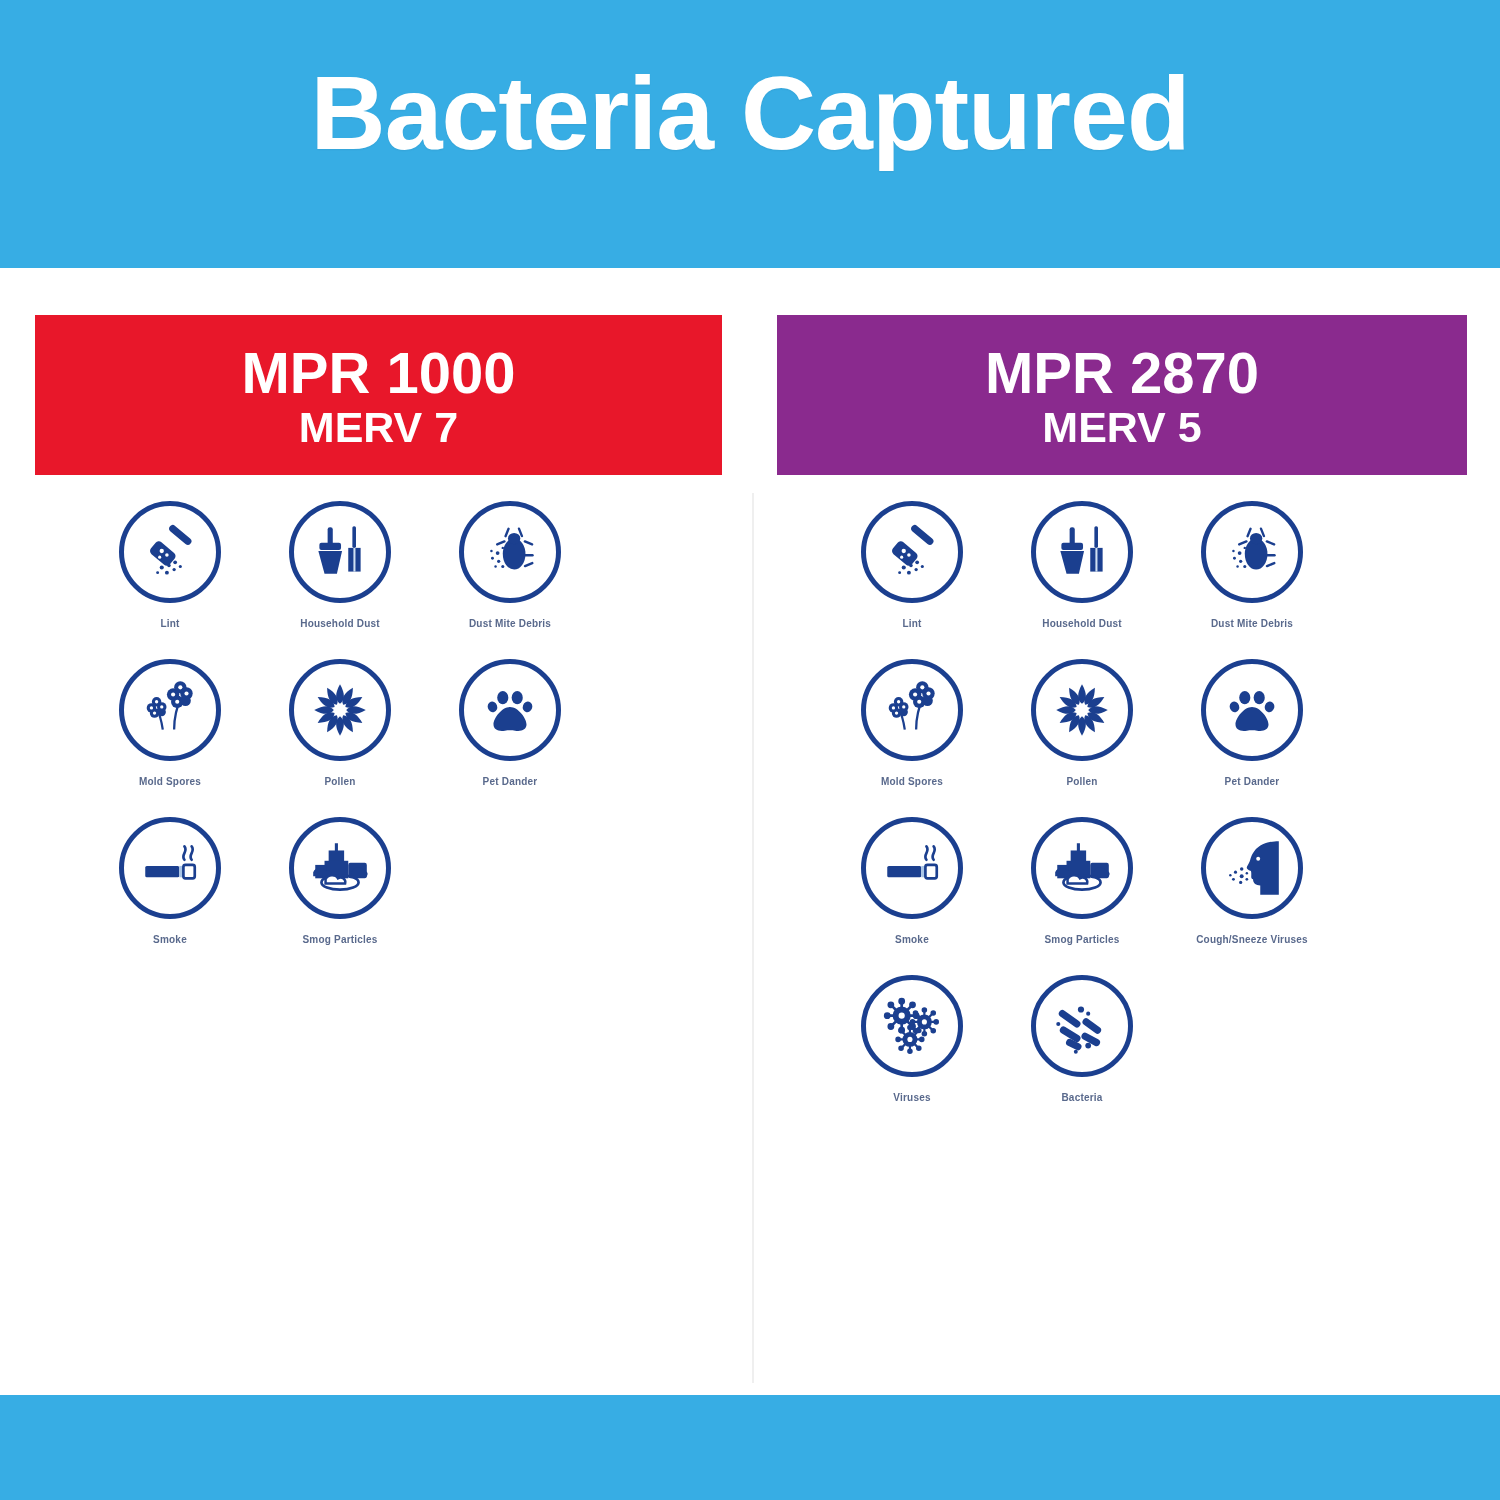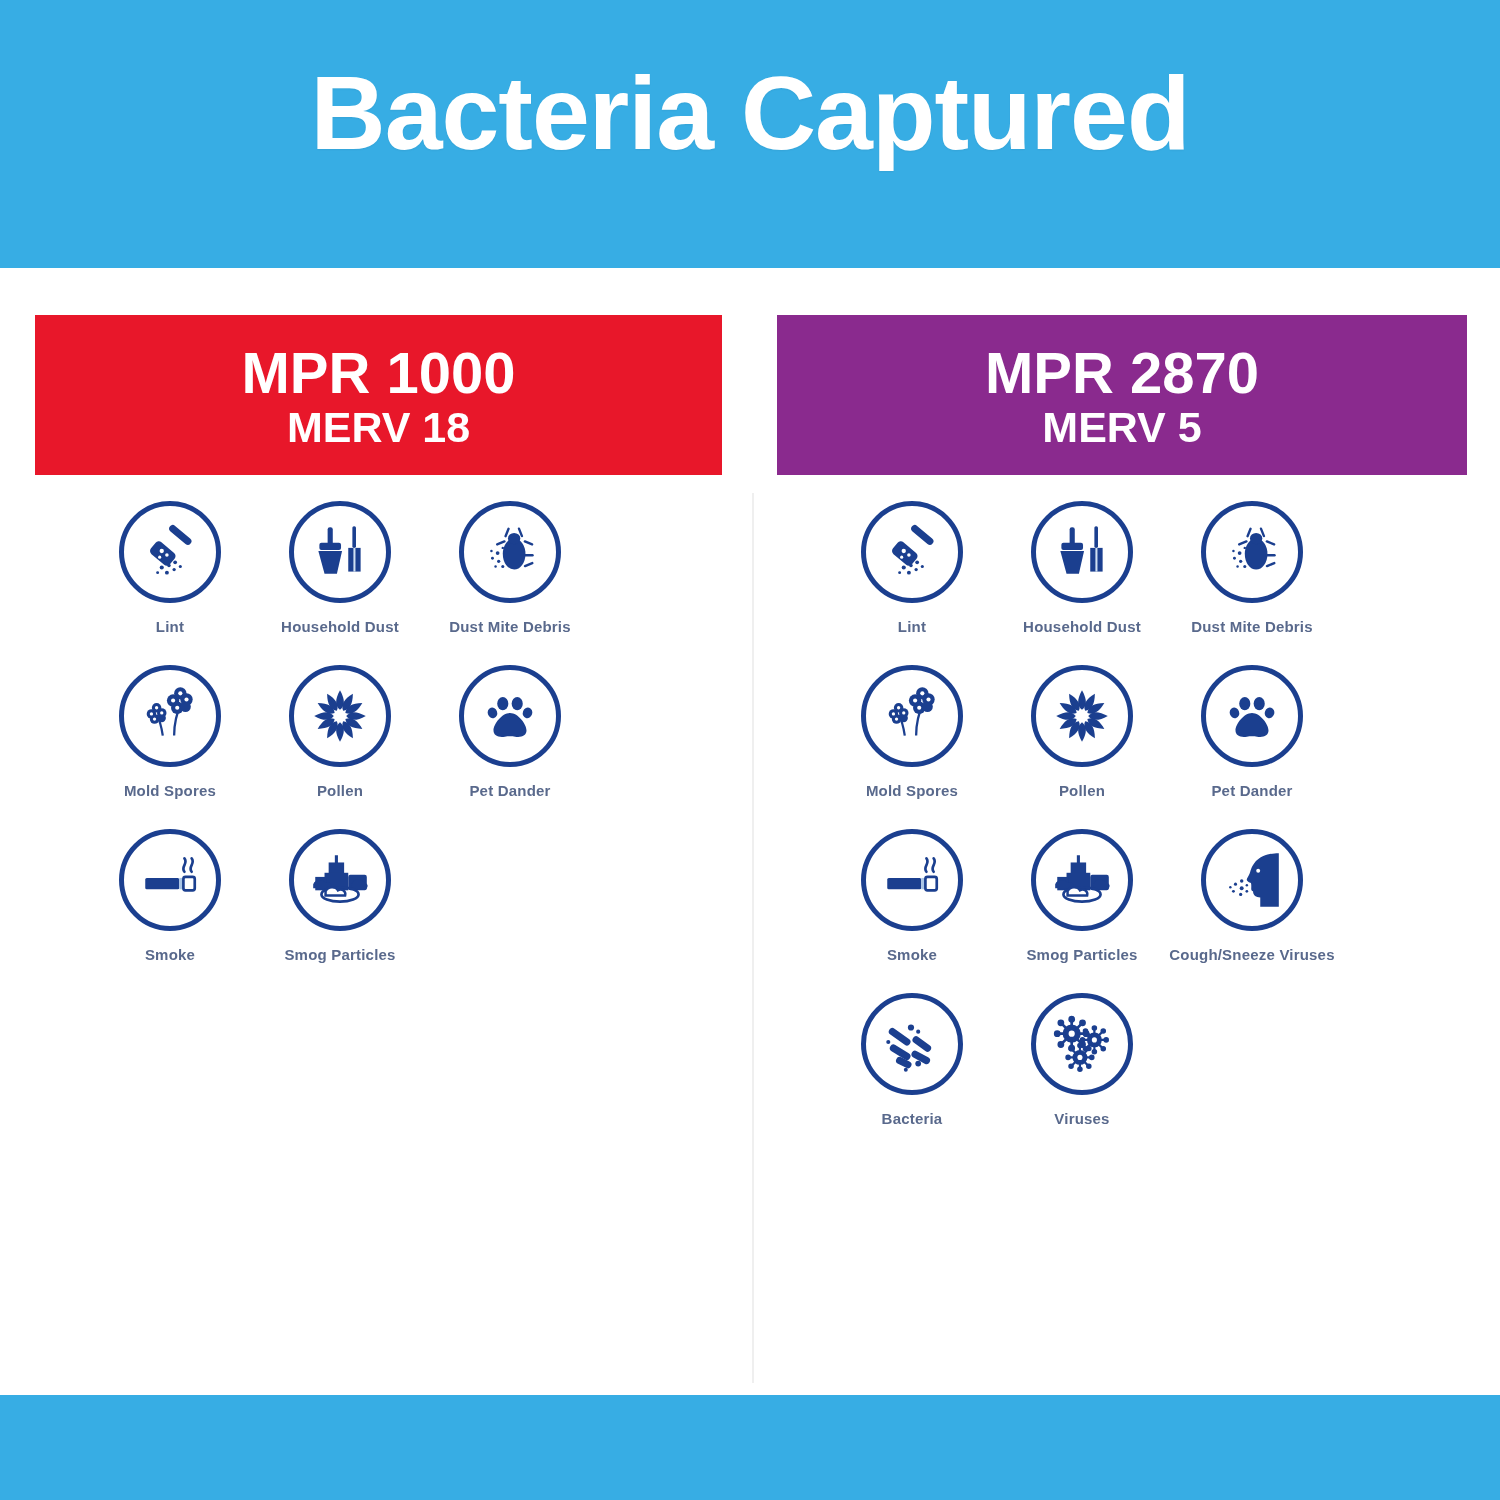--- a/index.html
+++ b/index.html
@@ -94,42 +94,42 @@
     width:102px;height:102px;
     border-radius:50%;
     border:5px solid #1b3f8f;
     box-sizing:border-box;
     display:flex;align-items:center;justify-content:center;
     background:#ffffff;
   }
   .ring svg{display:block;}
   .cell-label{
     margin-top:15px;
-    font-size:15px;
+    font-size:10px;
     font-weight:bold;
     color:#59698c;
     letter-spacing:.2px;
     text-align:center;
     white-space:nowrap;
   }
 </style>
 </head>
 <body>
 
 <div class="band" id="topBand"></div>
 <div id="pageTitle">Bacteria Captured</div>
 
 <div id="content">
 
   <div class="divider"></div>
 
   <div class="column" id="colLeft">
     <div class="col-header" id="headerLeft">
       <div class="mpr">MPR 1000</div>
-      <div class="merv">MERV 18</div>
+      <div class="merv">MERV 7</div>
     </div>
     <div class="grid" id="gridLeft">
         <div class="cell">
           <div class="ring">
     <svg width="66" height="66" viewBox="0 0 64 64">
       <g fill="#1b3f8f">
         <rect x="29" y="12" width="26" height="7" rx="3.5" transform="rotate(40 42 15.5)"></rect>
         <rect x="13" y="26" width="24" height="15" rx="4" transform="rotate(40 25 33.5)"></rect>
         <circle cx="24" cy="31" r="2.1" fill="#ffffff"></circle>
         <circle cx="29" cy="35" r="1.7" fill="#ffffff"></circle>
@@ -472,41 +472,20 @@
         <circle cx="22" cy="40" r="1.9"></circle>
                 <circle cx="14" cy="43" r="1.4"></circle>
         <circle cx="21" cy="46" r="1.6"></circle>
                 <circle cx="27" cy="43" r="1.3"></circle>
         <circle cx="11" cy="39" r="1.2"></circle>
                 <circle cx="27" cy="37" r="1.2"></circle>
       </g>
     </svg>
           </div>
           <div class="cell-label">Cough/Sneeze Viruses</div>
-        </div>
-        <div class="cell">
-          <div class="ring">
-    <svg width="66" height="66" viewBox="0 0 64 64">
-      <g stroke="#1b3f8f" stroke-width="7" stroke-linecap="round" fill="none">
-        <line x1="13" y1="20" x2="27" y2="30"></line>
-        <line x1="14" y1="36" x2="27" y2="44"></line>
-        <line x1="20" y1="48" x2="28" y2="52"></line>
-        <line x1="36" y1="28" x2="47" y2="36"></line>
-        <line x1="35" y1="42" x2="46" y2="48"></line>
-      </g>
-      <g fill="#1b3f8f">
-        <circle cx="31" cy="16" r="3"></circle>
-                <circle cx="38" cy="20" r="2"></circle>
-        <circle cx="38" cy="51" r="2.8"></circle>
-                <circle cx="9" cy="30" r="2"></circle>
-        <circle cx="26" cy="57" r="1.9"></circle>
-      </g>
-    </svg>
-          </div>
-          <div class="cell-label">Bacteria</div>
         </div>
         <div class="cell">
           <div class="ring">
     <svg width="66" height="66" viewBox="0 0 64 64">
       <g fill="#1b3f8f" stroke="#1b3f8f" stroke-width="2.6" stroke-linecap="round">
         <g transform="translate(22,22)">
           <circle cx="0" cy="0" r="7.5"></circle>
           <g stroke-width="2.6">
             <line x1="0" y1="-7" x2="0" y2="-13"></line>
                     <line x1="0" y1="7" x2="0" y2="13"></line>
@@ -565,18 +544,39 @@
                   <circle cx="10.5" cy="10.5" r="2"></circle>
           <circle cx="-10.5" cy="10.5" r="2"></circle>
                   <circle cx="10.5" cy="-10.5" r="2"></circle>
           <circle cx="0" cy="0" r="3" fill="#ffffff" stroke="none"></circle>
         </g>
       </g>
     </svg>
           </div>
           <div class="cell-label">Viruses</div>
         </div>
+        <div class="cell">
+          <div class="ring">
+    <svg width="66" height="66" viewBox="0 0 64 64">
+      <g stroke="#1b3f8f" stroke-width="7" stroke-linecap="round" fill="none">
+        <line x1="13" y1="20" x2="27" y2="30"></line>
+        <line x1="14" y1="36" x2="27" y2="44"></line>
+        <line x1="20" y1="48" x2="28" y2="52"></line>
+        <line x1="36" y1="28" x2="47" y2="36"></line>
+        <line x1="35" y1="42" x2="46" y2="48"></line>
+      </g>
+      <g fill="#1b3f8f">
+        <circle cx="31" cy="16" r="3"></circle>
+                <circle cx="38" cy="20" r="2"></circle>
+        <circle cx="38" cy="51" r="2.8"></circle>
+                <circle cx="9" cy="30" r="2"></circle>
+        <circle cx="26" cy="57" r="1.9"></circle>
+      </g>
+    </svg>
+          </div>
+          <div class="cell-label">Bacteria</div>
+        </div>
       </div>
   </div>
 
 </div>
 
 <div class="band" id="bottomBand"></div>
 
 </body></html>

